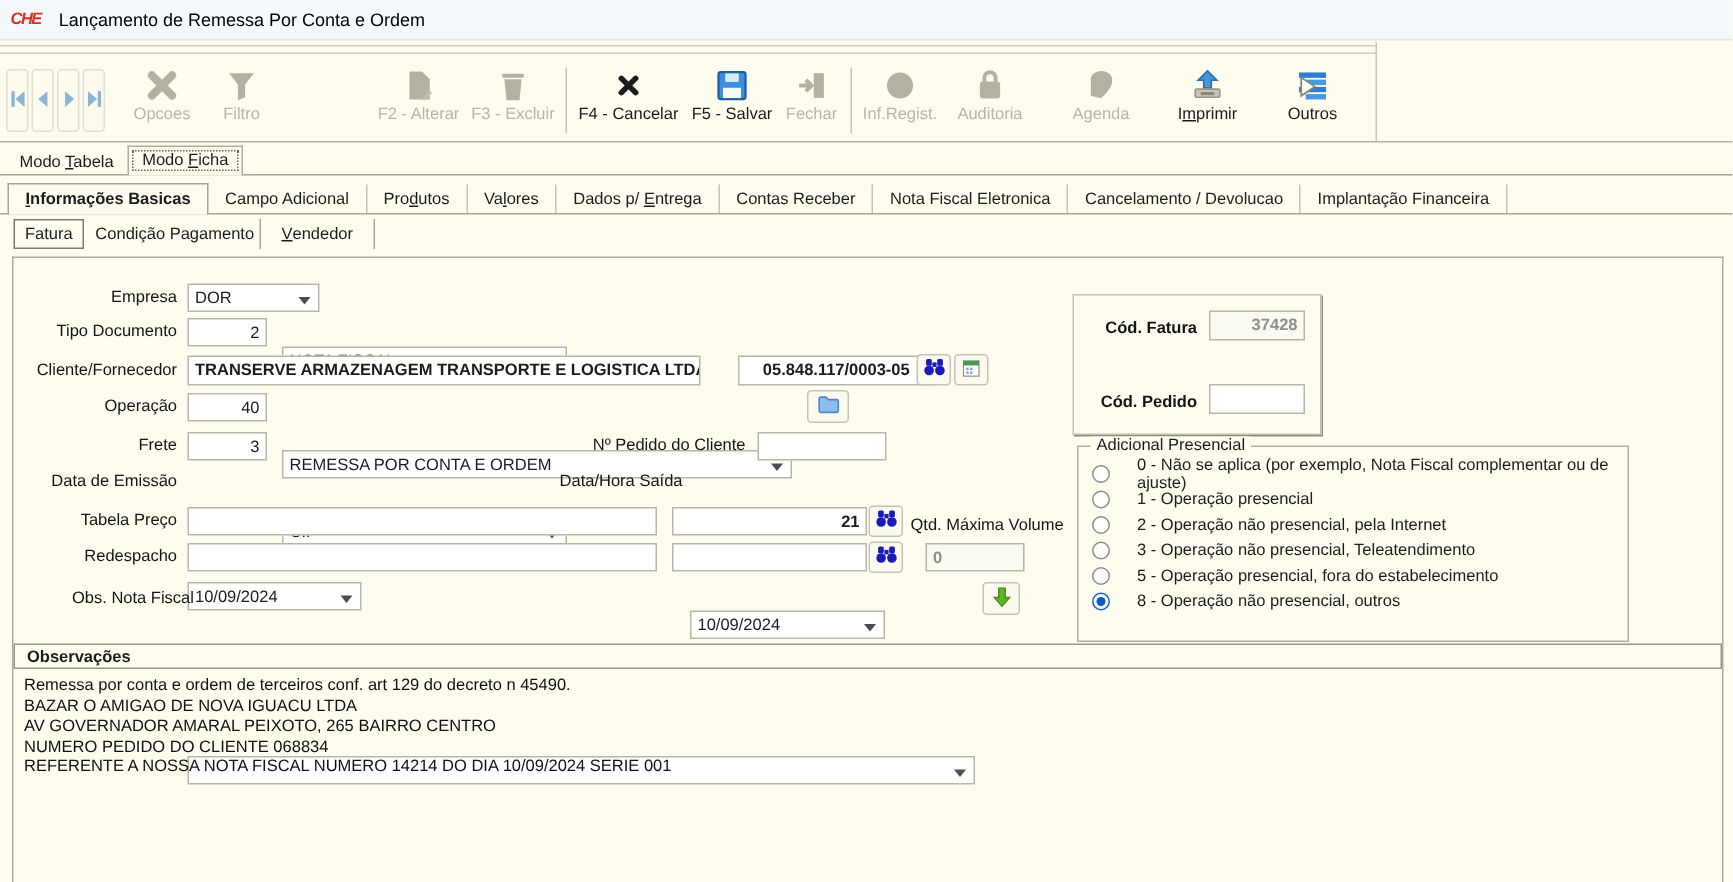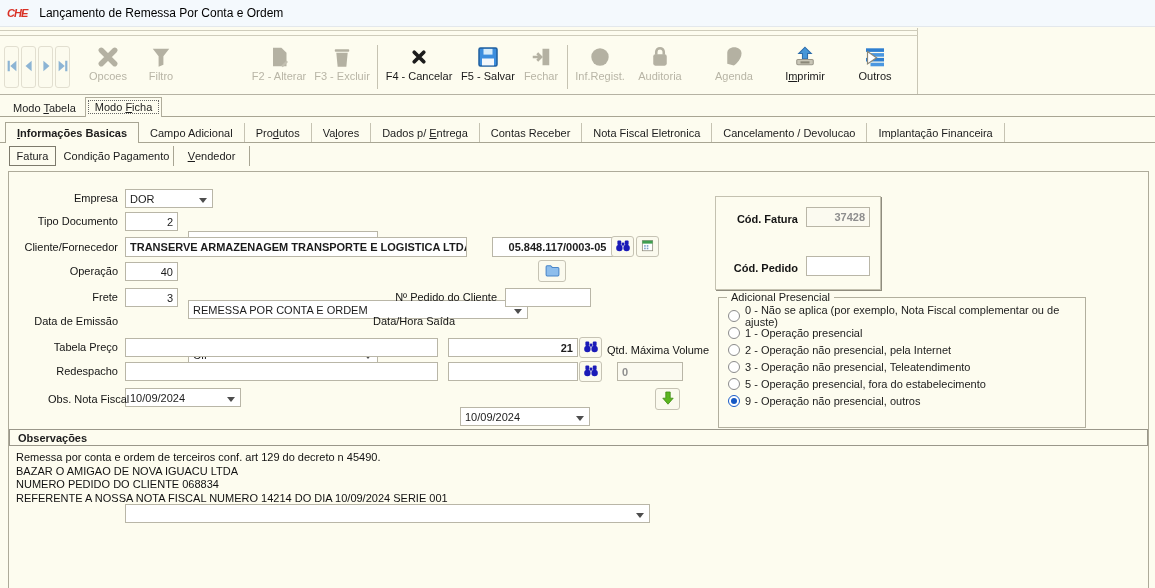--- a/index.html
+++ b/index.html
@@ -47,21 +47,21 @@
   .combo { background:#fff; border:1px solid #b9b6a7; height:19px; display:flex; align-items:center; padding:0 16px 0 4px; position:relative; overflow:hidden; white-space:nowrap; }
   .combo::after { content:""; position:absolute; right:5px; top:8px; width:0; height:0; border-left:4px solid transparent; border-right:4px solid transparent; border-top:5px solid #4d4d4d; }
   .icon-btn { background:#fbfaee; border:1px solid #c6c3b4; border-radius:3px; display:flex; align-items:center; justify-content:center; }
 
   
   .cod-panel { left:715px; top:196px; width:166px; height:94px; background:#fdfcef; border:1px solid #c4c1b0; box-shadow:1px 1px 0 #8f8c7e; }
 
   
   .group { left:718px; top:297px; width:368px; height:131px; border:1px solid #b2af9e; }
   .group-legend { position:absolute; left:8px; top:-7px; background:#fdfcef; padding:0 4px; }
-  .radio-row { display:flex; align-items:center; gap:5px; height:15px; }
+  .radio-row { display:flex; align-items:center; gap:18px; height:15px; }
   .radio { width:12px; height:12px; border:1px solid #8b8b8b; border-radius:50%; background:#fff; position:relative; flex:none; }
   .radio-row.checked .radio { border-color:#1a5cc8; }
   .radio-row.checked .radio::after { content:""; position:absolute; left:2px; top:2px; width:6px; height:6px; border-radius:50%; background:#1558c4; }
 
   
   .obs-header { left:9px; top:429px; width:1139px; height:17px; border:1px solid #9a978a; display:flex; align-items:center; padding-left:8px; font-weight:bold; }
   .memo { left:16px; top:451px; width:1110px; line-height:13.5px; font-size:11px; color:#111; }
 </style>
 </head>
 <body>
@@ -397,27 +397,28 @@
     <div class="abs radio-row" style="left:9px;top:61px;">
       <span class="radio"></span>
       <span>3 - Operação não presencial, Teleatendimento</span>
     </div>
     <div class="abs radio-row" style="left:9px;top:78px;">
       <span class="radio"></span>
       <span>5 - Operação presencial, fora do estabelecimento</span>
     </div>
     <div class="abs radio-row checked" style="left:9px;top:95px;">
       <span class="radio"></span>
-      <span>9 - Operação não presencial, outros</span>
+      <span>8 - Operação não presencial, outros</span>
     </div>
   </div>
 
   <div class="abs obs-header">
     <span>Observações</span>
   </div>
   <div class="abs memo">
     <div>Remessa por conta e ordem de terceiros conf. art 129 do decreto n 45490.</div>
     <div>BAZAR O AMIGAO DE NOVA IGUACU LTDA</div>
+    <div>AV GOVERNADOR AMARAL PEIXOTO, 265 BAIRRO CENTRO</div>
     <div>NUMERO PEDIDO DO CLIENTE 068834</div>
     <div>REFERENTE A NOSSA NOTA FISCAL NUMERO 14214 DO DIA 10/09/2024 SERIE 001</div>
   </div>
 
 </div>
 
 </body></html>

